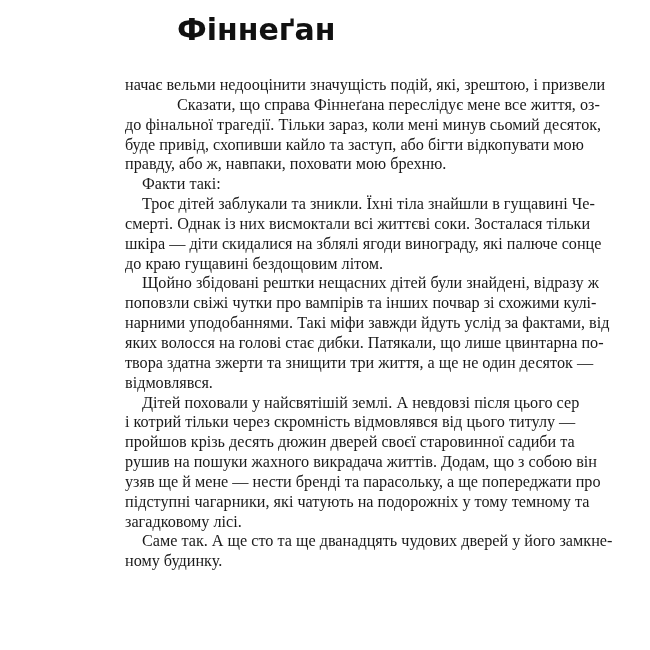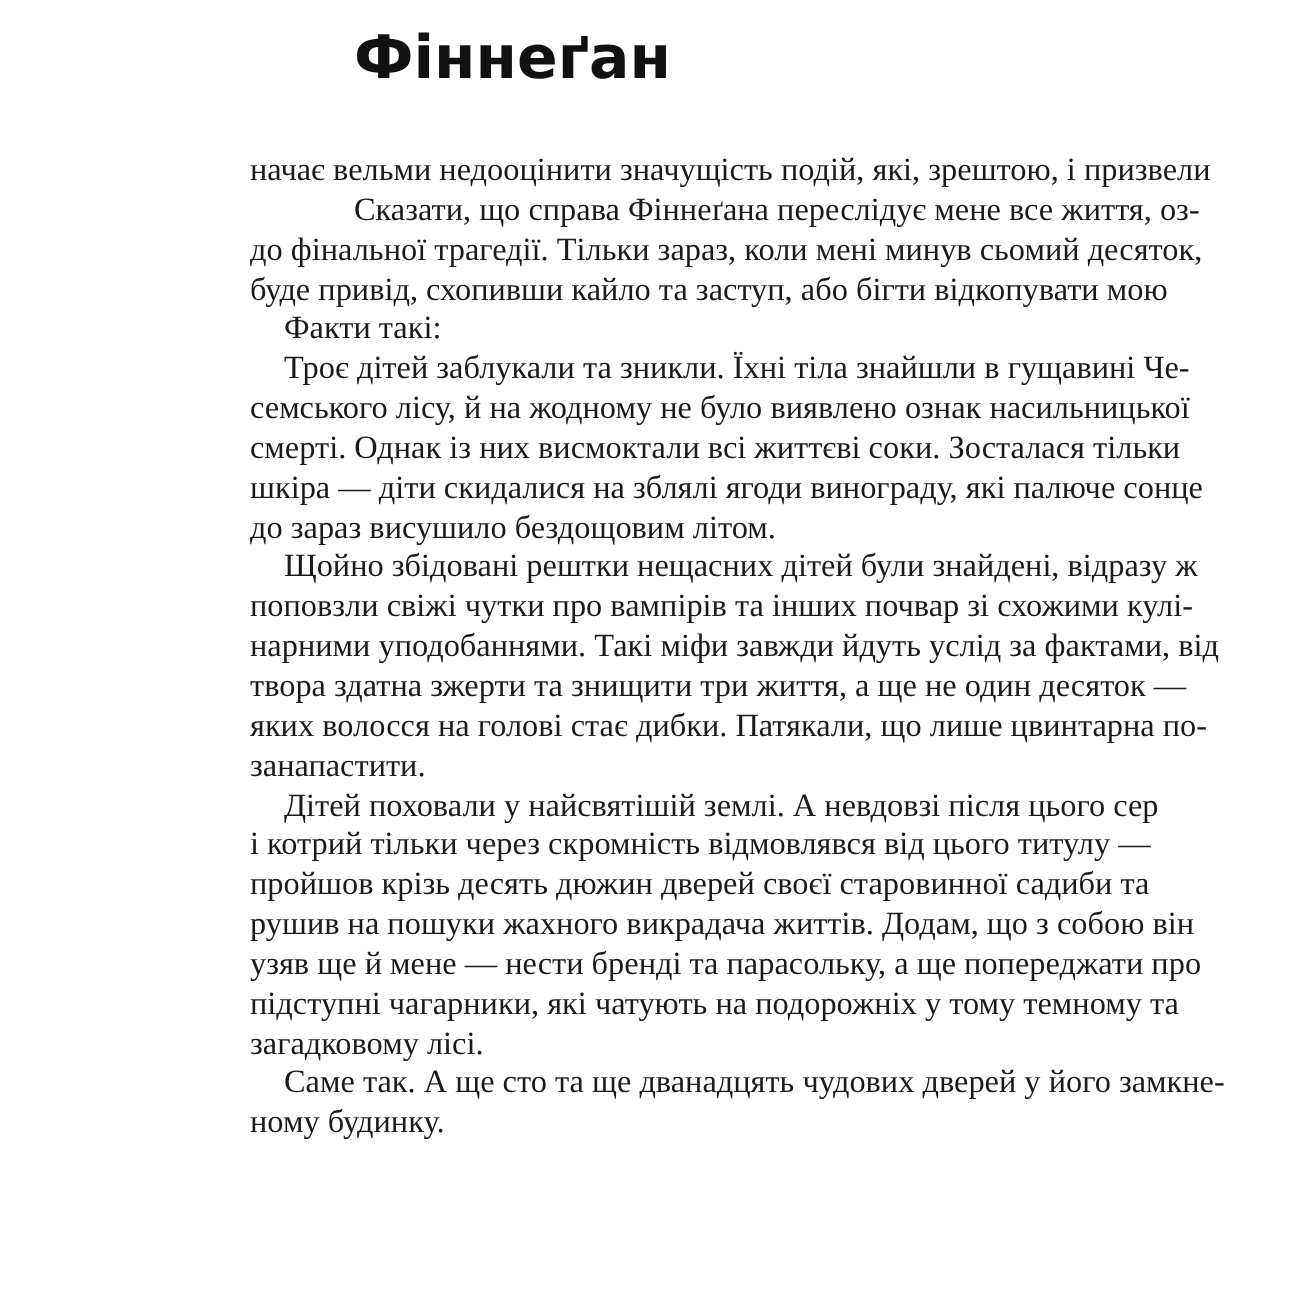--- a/index.html
+++ b/index.html
@@ -27,32 +27,32 @@
 </head>
 <body>
 
 <div class="page">
   <h1 class="title">Фіннеґан</h1>
   <div class="body-text" id="body-text">
       <span class="line">начає вельми недооцінити значущість подій, які, зрештою, і призвели</span>
       <span class="line indent-first">Сказати, що справа Фіннеґана переслідує мене все життя, оз-</span>
       <span class="line">до фінальної трагедії. Тільки зараз, коли мені минув сьомий десяток,</span>
       <span class="line">буде привід, схопивши кайло та заступ, або бігти відкопувати мою</span>
+      <span class="line last">правду, або ж, навпаки, поховати мою брехню.</span>
       <span class="line indent last">Факти такі:</span>
       <span class="line indent">Троє дітей заблукали та зникли. Їхні тіла знайшли в гущавині Че-</span>
-      <span class="line">семського лісу, й на жодному не було виявлено ознак насильницької</span>
       <span class="line">смерті. Однак із них висмоктали всі життєві соки. Зосталася тільки</span>
       <span class="line">шкіра — діти скидалися на зблялі ягоди винограду, які палюче сонце</span>
-      <span class="line last">до зараз висушило бездощовим літом.</span>
+      <span class="line last">до краю гущавині бездощовим літом.</span>
       <span class="line indent">Щойно збідовані рештки нещасних дітей були знайдені, відразу ж</span>
       <span class="line">поповзли свіжі чутки про вампірів та інших почвар зі схожими кулі-</span>
       <span class="line">нарними уподобаннями. Такі міфи завжди йдуть услід за фактами, від</span>
+      <span class="line">яких волосся на голові стає дибки. Патякали, що лише цвинтарна по-</span>
       <span class="line">твора здатна зжерти та знищити три життя, а ще не один десяток —</span>
-      <span class="line">яких волосся на голові стає дибки. Патякали, що лише цвинтарна по-</span>
-      <span class="line last">занапастити.</span>
+      <span class="line last">відмовлявся.</span>
       <span class="line indent">Дітей поховали у найсвятішій землі. А невдовзі після цього сер</span>
       <span class="line">і котрий тільки через скромність відмовлявся від цього титулу —</span>
       <span class="line">пройшов крізь десять дюжин дверей своєї старовинної садиби та</span>
       <span class="line">рушив на пошуки жахного викрадача життів. Додам, що з собою він</span>
       <span class="line">узяв ще й мене — нести бренді та парасольку, а ще попереджати про</span>
       <span class="line">підступні чагарники, які чатують на подорожніх у тому темному та</span>
       <span class="line last">загадковому лісі.</span>
       <span class="line indent">Саме так. А ще сто та ще дванадцять чудових дверей у його замкне-</span>
       <span class="line last">ному будинку.</span>
     </div>

